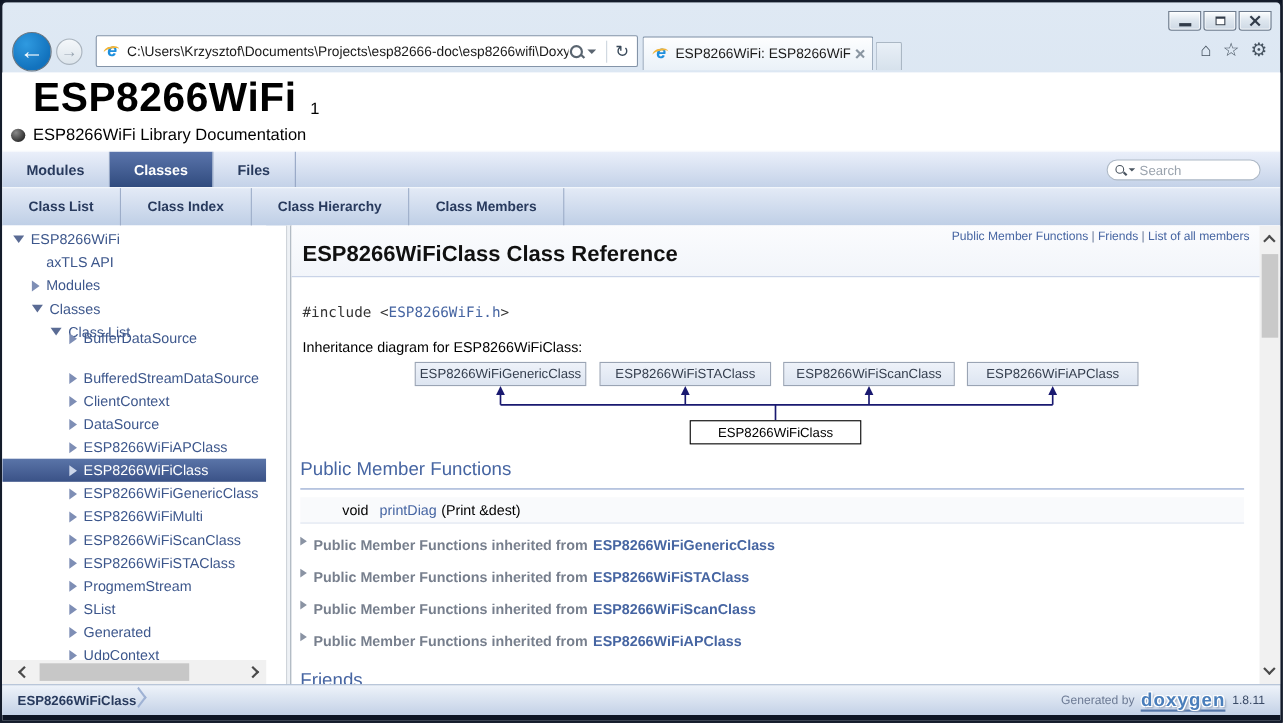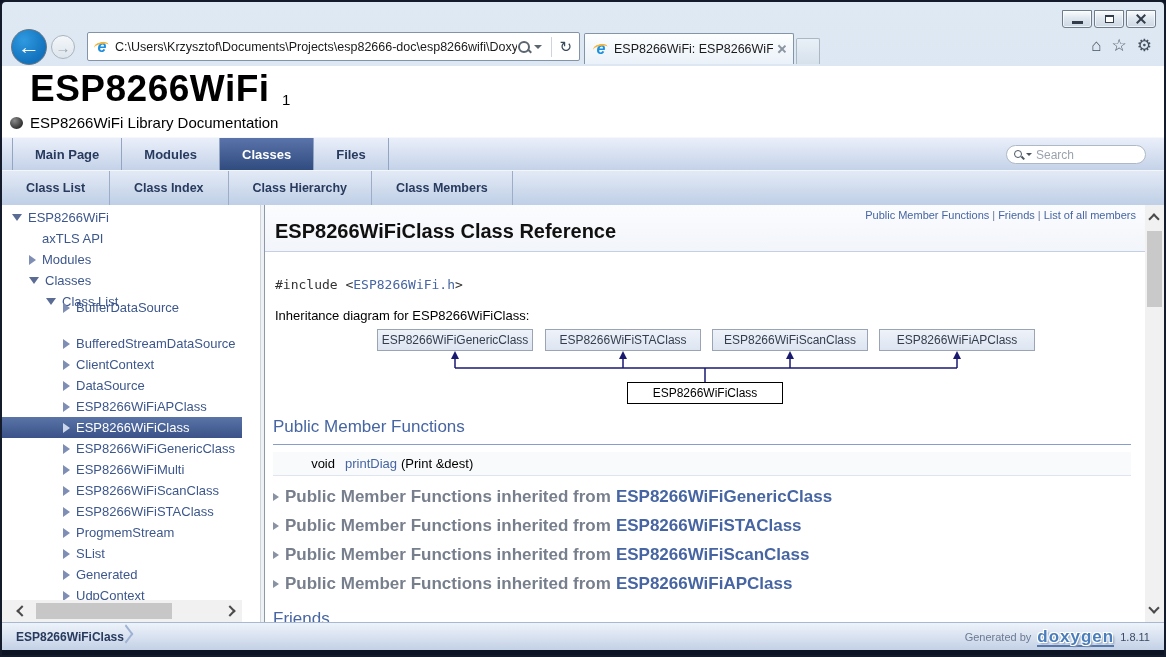--- a/index.html
+++ b/index.html
@@ -116,21 +116,21 @@
   .group-h { position:absolute; left:8px; width:858px; font-size:17px; color:#4665a2; padding-bottom:7px; border-bottom:1px solid #879ecb; }
   .gh-pmf { top:212px; }
   .gh-friends { top:404px; border-bottom:none; }
 
   .mrow { position:absolute; top:247px; left:8px; width:858px; height:24px; background:#f9fafc; border-bottom:1px solid #dee4f0;
           font-size:13px; color:#000; display:flex; align-items:center; }
   .mtype { width:62px; text-align:right; }
   .mname { color:#4665a2; margin-left:10px; }
   .margs { margin-left:4px; }
 
-  .inh { position:absolute; left:8px; height:17px; font-size:17px; font-weight:bold; color:#777f8d; display:flex; align-items:center; }
+  .inh { position:absolute; left:8px; height:17px; font-size:13px; font-weight:bold; color:#777f8d; display:flex; }
   .inh .tri { width:0; height:0; border-top:4px solid transparent; border-bottom:4px solid transparent; border-left:6px solid #8a93a3; margin-right:6px; }
   .inh .cls { color:#4665a2; margin-left:5px; }
   .inh0 { top:283px; } .inh1 { top:312px; } .inh2 { top:341px; } .inh3 { top:370px; }
 
   .c-scroll { position:absolute; right:0; top:0; width:19px; height:417px; background:#f1f1f1; }
   .c-scroll .thumb { position:absolute; left:2px; top:26px; width:15px; height:76px; background:#c9c9c9; }
 
   
   .navpath { position:absolute; top:556px; left:0; right:0; height:28px; background:linear-gradient(#eef3fa, #c3d1e6); border-top:1px solid #a8b8d0; }
   .crumb { position:absolute; left:14px; top:0; height:28px; line-height:28px; font-size:12px; font-weight:bold; color:#283a5d; }
@@ -197,21 +197,20 @@
     <div class="doxy-header">
       <div class="proj-name">ESP8266WiFi</div>
       <div class="proj-num">1</div>
       <div class="brief-line">
         <span class="logo-dot"></span>
         <span class="proj-brief">ESP8266WiFi Library Documentation</span>
       </div>
     </div>
 
     <div class="tabs1">
-      <div class="tab1 first">Main Page</div>
       <div class="tab1">Modules</div>
       <div class="tab1 active">Classes</div>
       <div class="tab1">Files</div>
       <div class="searchbox">
         <span class="mag-s"></span>
         <span class="caret-s"></span>
         <input class="search-input" placeholder="Search" style="">
       </div>
     </div>
 

